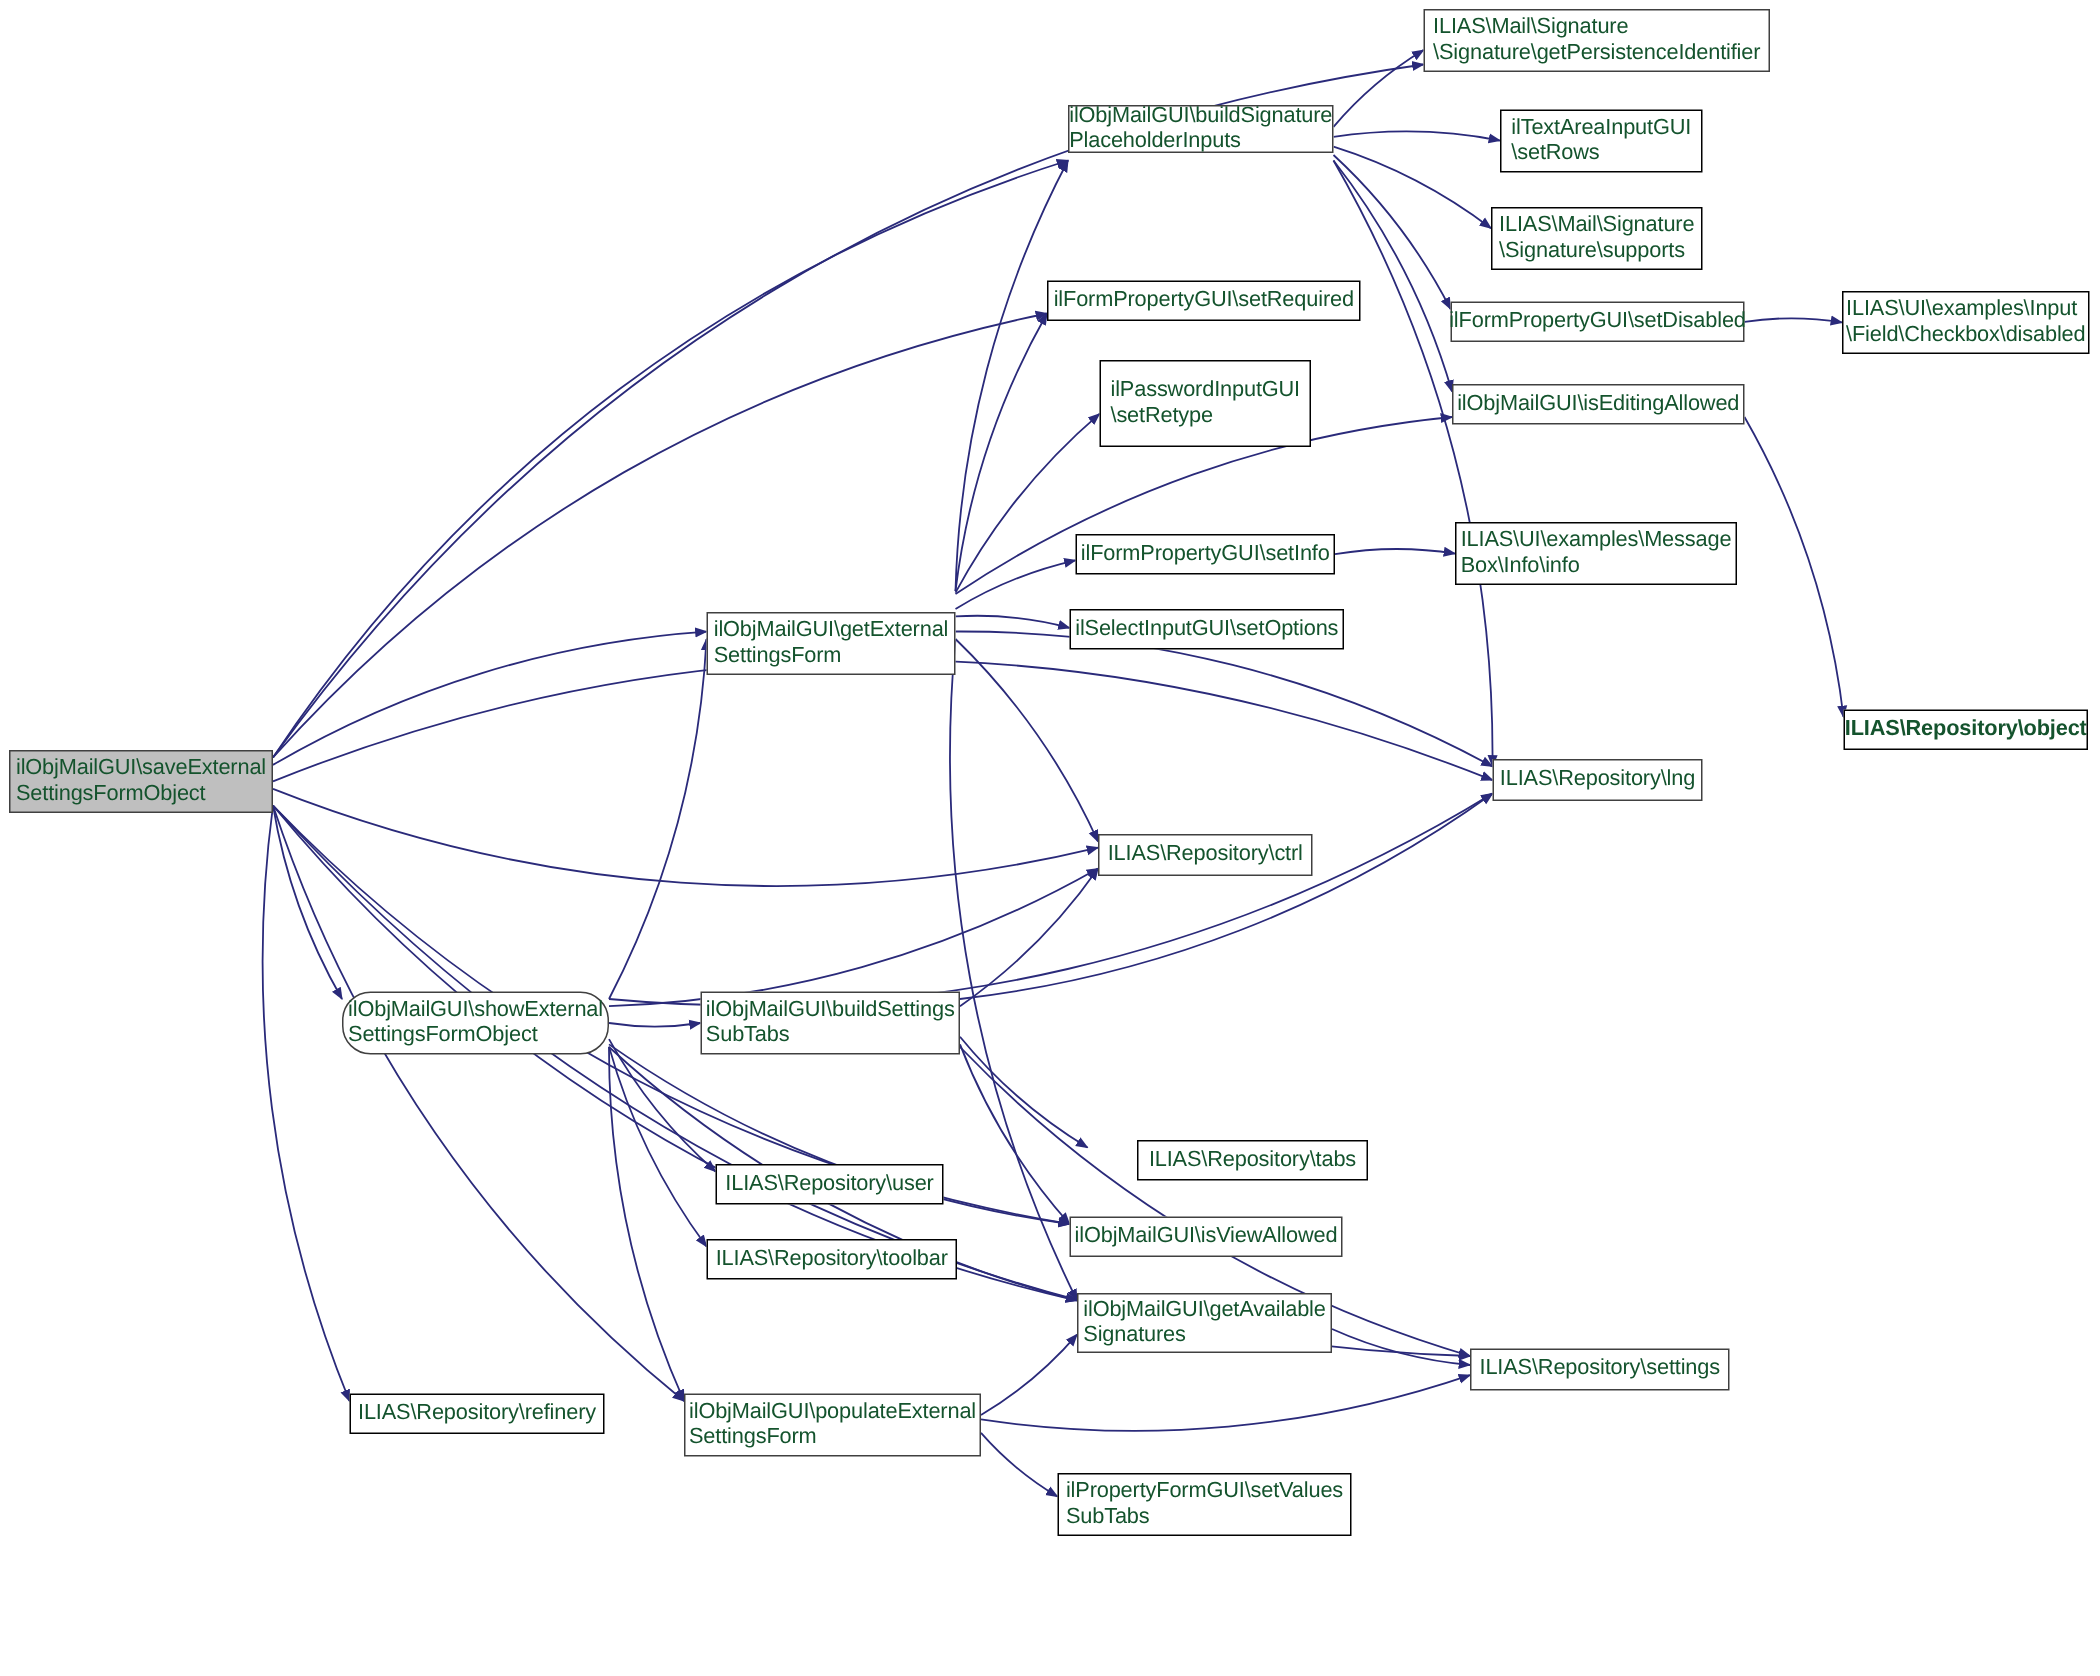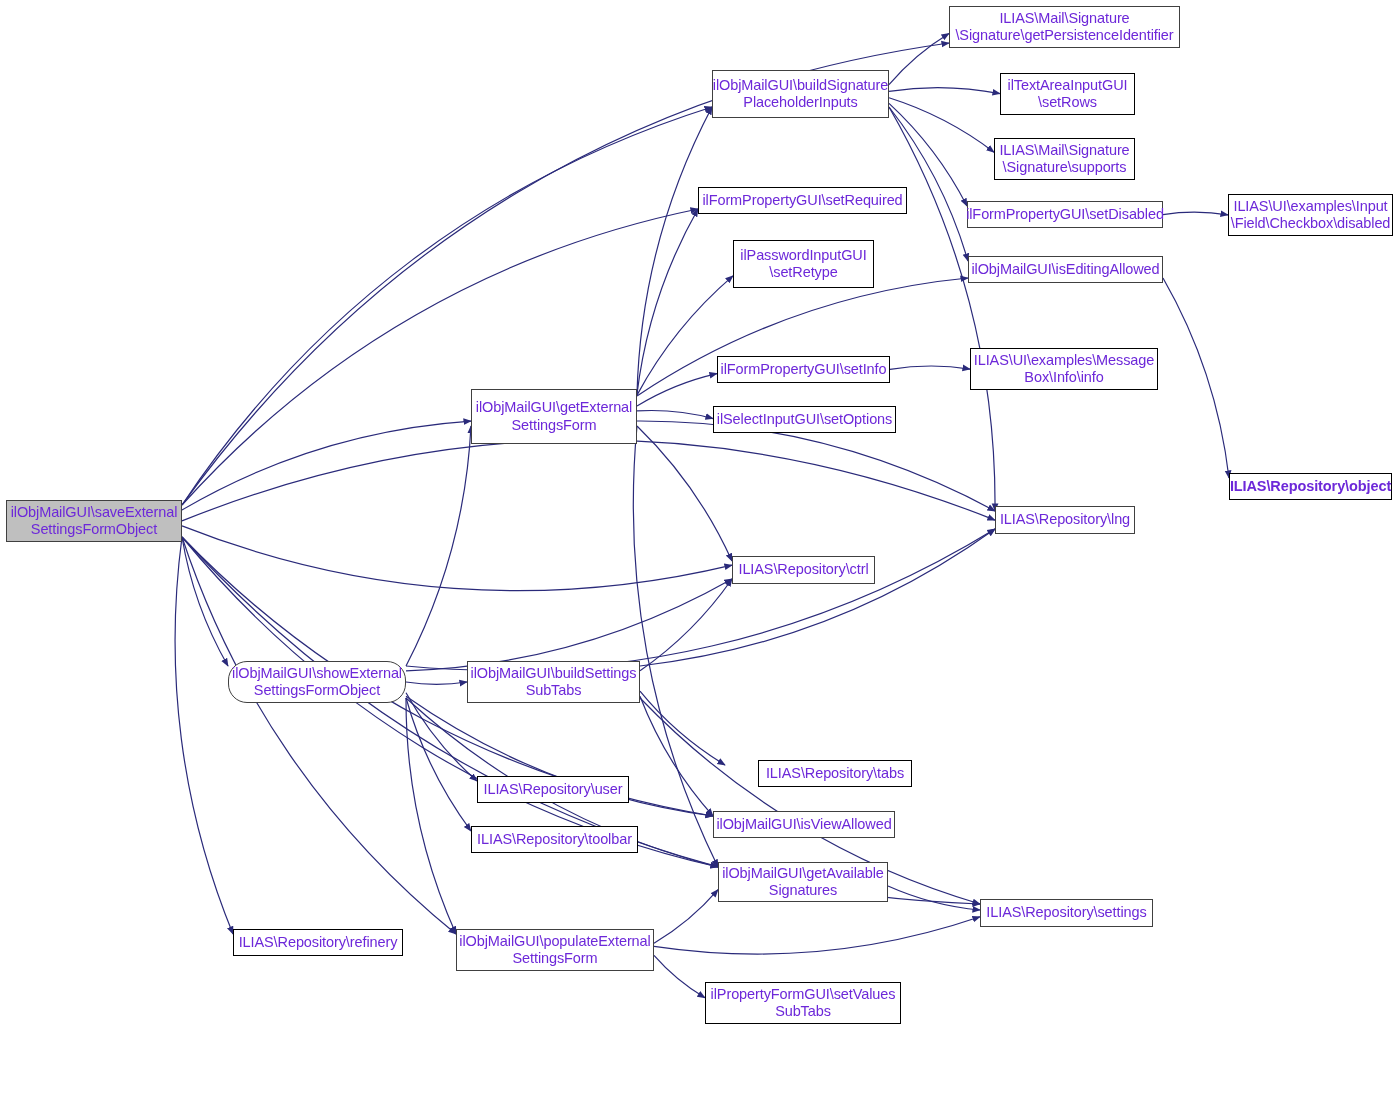--- a/index.html
+++ b/index.html
@@ -1,21 +1,21 @@
 <!DOCTYPE html>
 <html><head>
 <meta charset="utf-8">
 <style>
   html,body{margin:0;padding:0;background:#ffffff;}
   #canvas{position:relative;width:1400px;height:1117px;background:#ffffff;
           font-family:"Liberation Sans", sans-serif;overflow:hidden;}
   svg#edges{position:absolute;left:0;top:0;width:1400px;height:1117px;}
   .node{position:absolute;box-sizing:border-box;border:1px solid #000000;
         background:#ffffff;display:flex;align-items:center;justify-content:center;
-        text-align:center;font-size:14.5px;color:#6d28d9;line-height:1.18;
+        font-size:14.5px;color:#14532d;line-height:1.18;
         letter-spacing:-0.1px;}
   .node.thick{border:1.6px solid #404040;}
   .node.root{background:#bfbfbf;border:1.6px solid #404040;}
   .node span{display:block;padding:0 4px;white-space:pre-line;}
 </style>
 </head>
 <body>
 
 <div id="canvas">
   <svg id="edges" viewBox="0 0 1400 1117" xmlns="http://www.w3.org/2000/svg">
@@ -75,21 +75,21 @@
     </svg>
   <div id="nodes">
       <div class="node root" style="left: 6px; top: 500px; width: 176px; height: 42px;">
         <span>ilObjMailGUI\saveExternal
 SettingsFormObject</span>
       </div>
       <div class="node thick" style="left: 949px; top: 6px; width: 231px; height: 42px;">
         <span>ILIAS\Mail\Signature
 \Signature\getPersistenceIdentifier</span>
       </div>
-      <div class="node thick" style="left: 712px; top: 70px; width: 177px; height: 48px;">
+      <div class="node thick" style="left: 712px; top: 70px; width: 177px; height: 32px;">
         <span>ilObjMailGUI\buildSignature
 PlaceholderInputs</span>
       </div>
       <div class="node " style="left: 1000px; top: 73px; width: 135px; height: 42px;">
         <span>ilTextAreaInputGUI
 \setRows</span>
       </div>
       <div class="node " style="left: 994px; top: 138px; width: 141px; height: 42px;">
         <span>ILIAS\Mail\Signature
 \Signature\supports</span>
@@ -97,35 +97,35 @@
       <div class="node " style="left: 698px; top: 187px; width: 209px; height: 27px;">
         <span>ilFormPropertyGUI\setRequired</span>
       </div>
       <div class="node thick" style="left: 967px; top: 201px; width: 196px; height: 27px;">
         <span>ilFormPropertyGUI\setDisabled</span>
       </div>
       <div class="node " style="left: 1228px; top: 194px; width: 165px; height: 42px;">
         <span>ILIAS\UI\examples\Input
 \Field\Checkbox\disabled</span>
       </div>
-      <div class="node " style="left: 733px; top: 240px; width: 141px; height: 48px;">
+      <div class="node " style="left: 733px; top: 240px; width: 141px; height: 58px;">
         <span>ilPasswordInputGUI
 \setRetype</span>
       </div>
       <div class="node thick" style="left: 968px; top: 256px; width: 195px; height: 27px;">
         <span>ilObjMailGUI\isEditingAllowed</span>
       </div>
       <div class="node " style="left: 717px; top: 356px; width: 173px; height: 27px;">
         <span>ilFormPropertyGUI\setInfo</span>
       </div>
       <div class="node " style="left: 970px; top: 348px; width: 188px; height: 42px;">
         <span>ILIAS\UI\examples\Message
 Box\Info\info</span>
       </div>
-      <div class="node thick" style="left: 471px; top: 389px; width: 166px; height: 55px;">
+      <div class="node thick" style="left: 471px; top: 408px; width: 166px; height: 42px;">
         <span>ilObjMailGUI\getExternal
 SettingsForm</span>
       </div>
       <div class="node " style="left: 713px; top: 406px; width: 183px; height: 27px;">
         <span>ilSelectInputGUI\setOptions</span>
       </div>
       <div class="node " style="left: 1229px; top: 473px; width: 163px; height: 27px; font-weight: bold;">
         <span>ILIAS\Repository\object</span>
       </div>
       <div class="node thick" style="left: 995px; top: 506px; width: 140px; height: 28px;">

